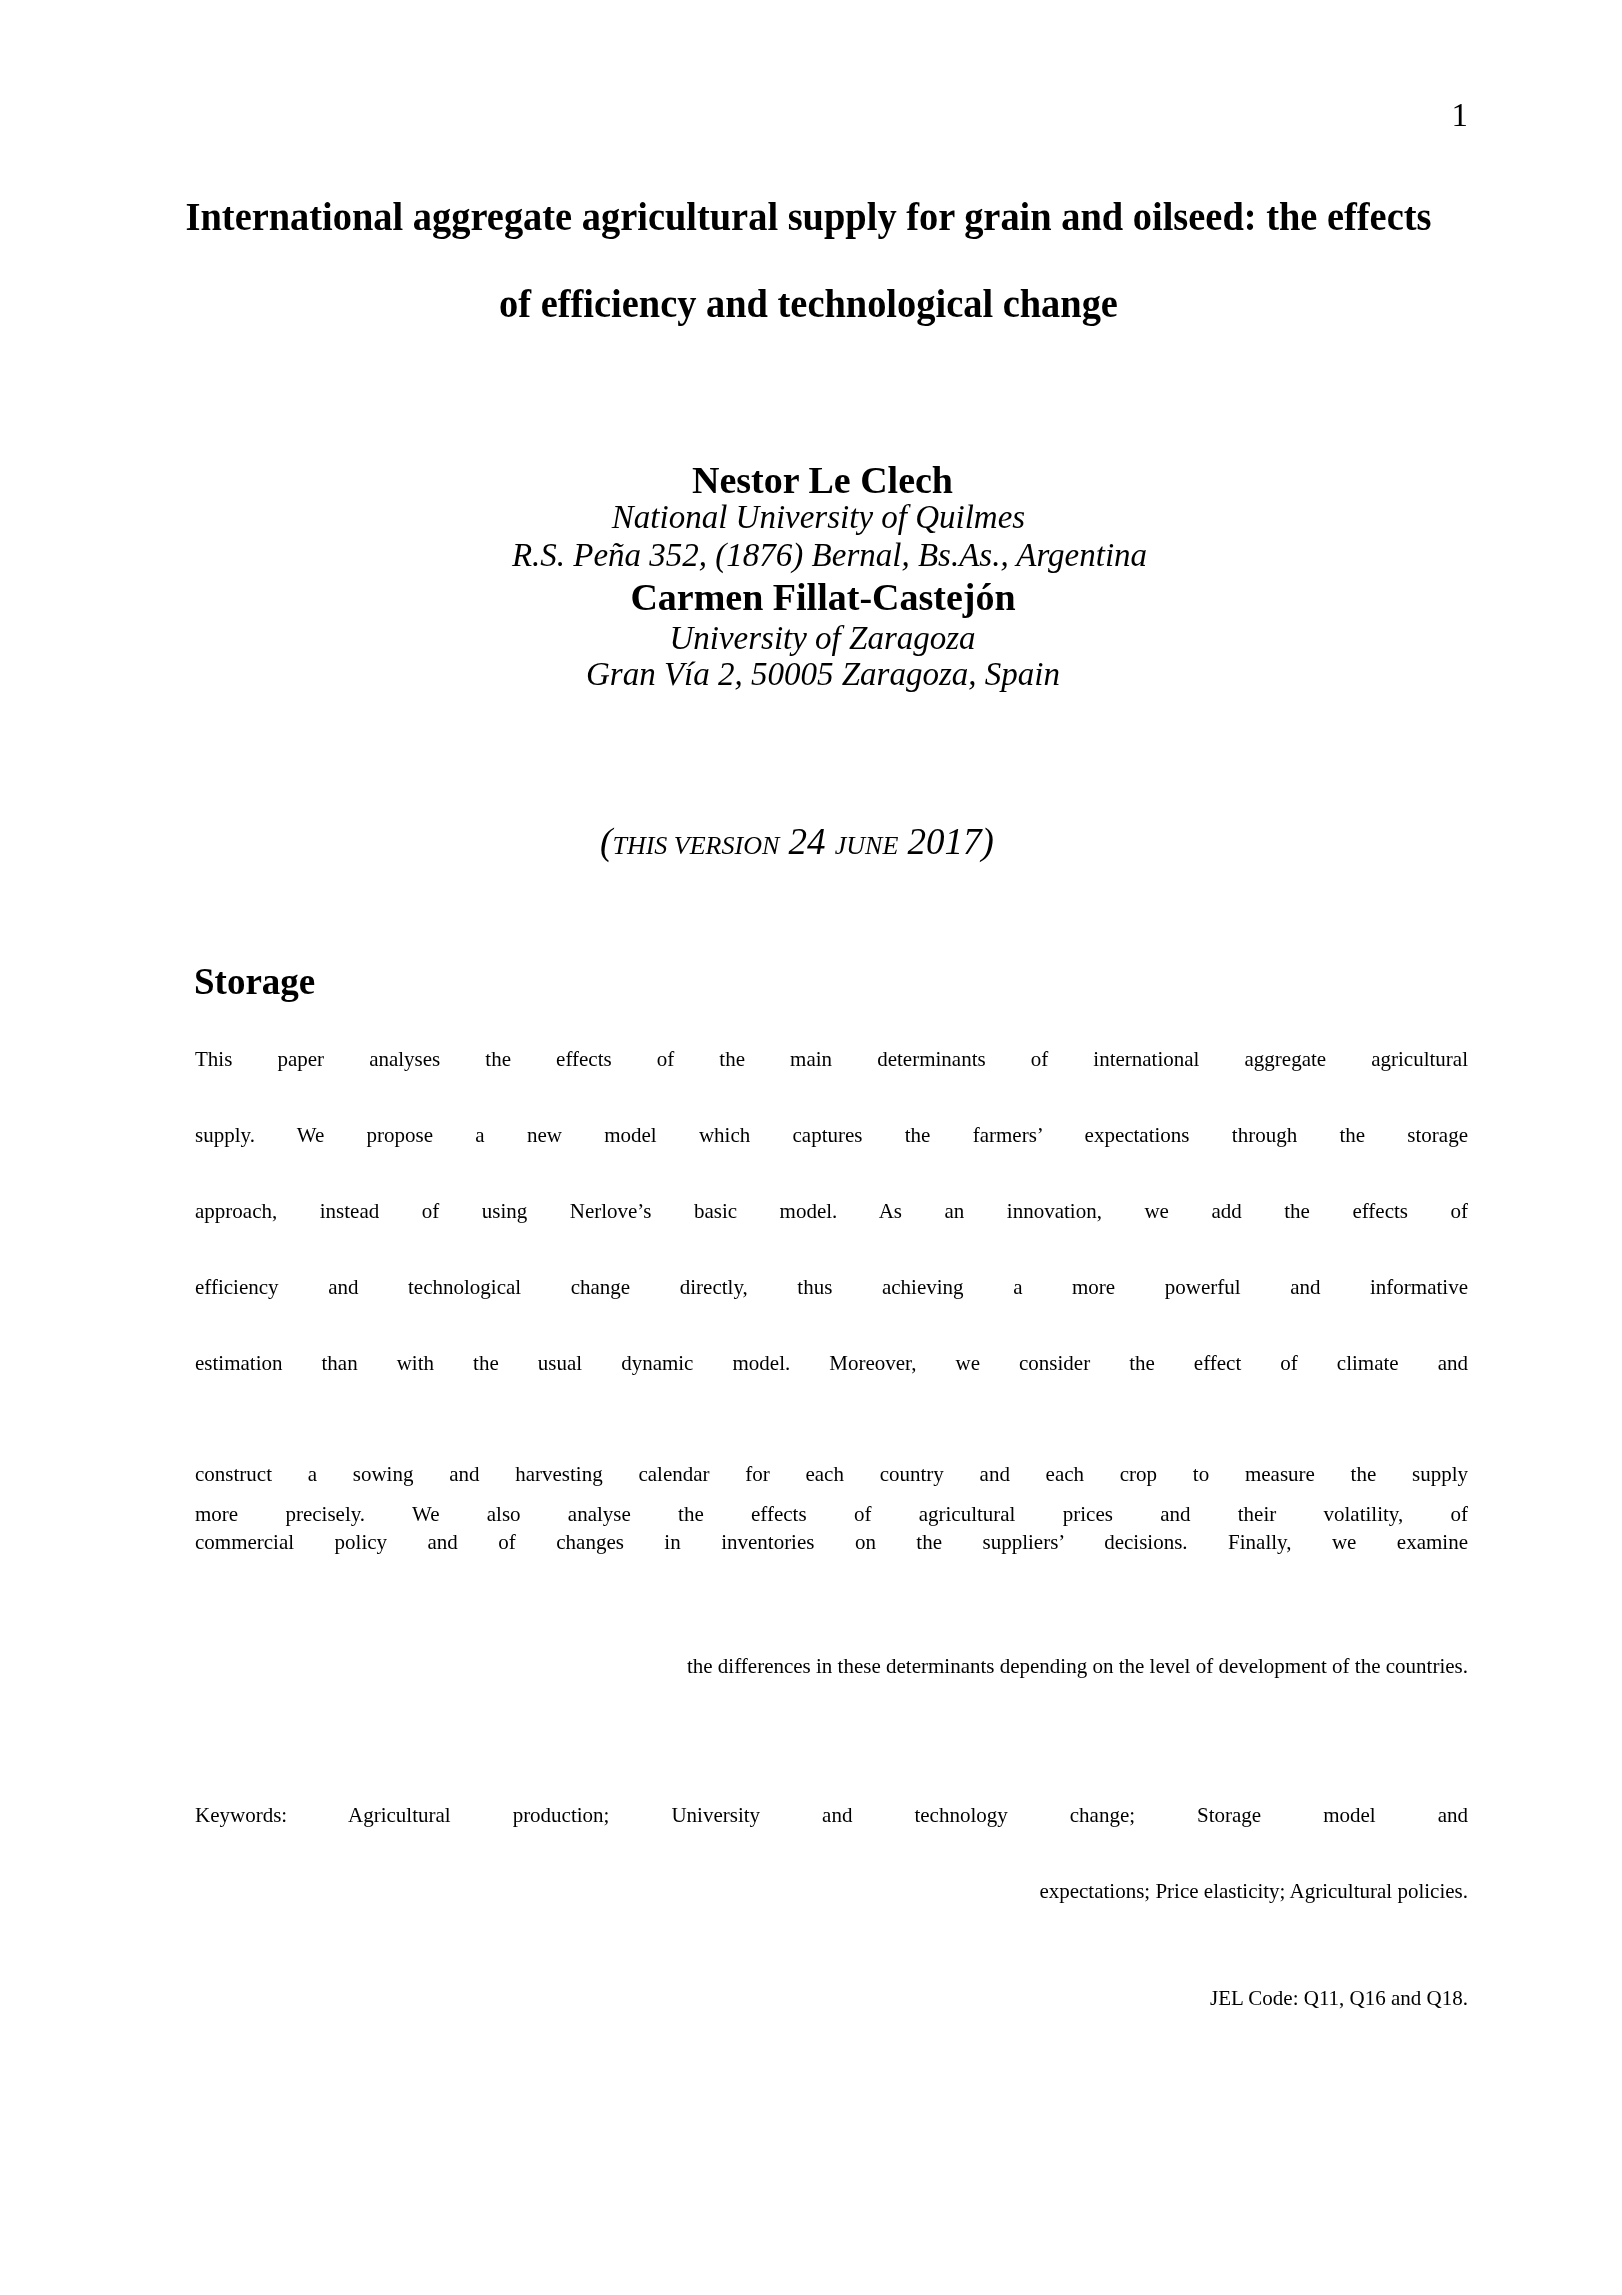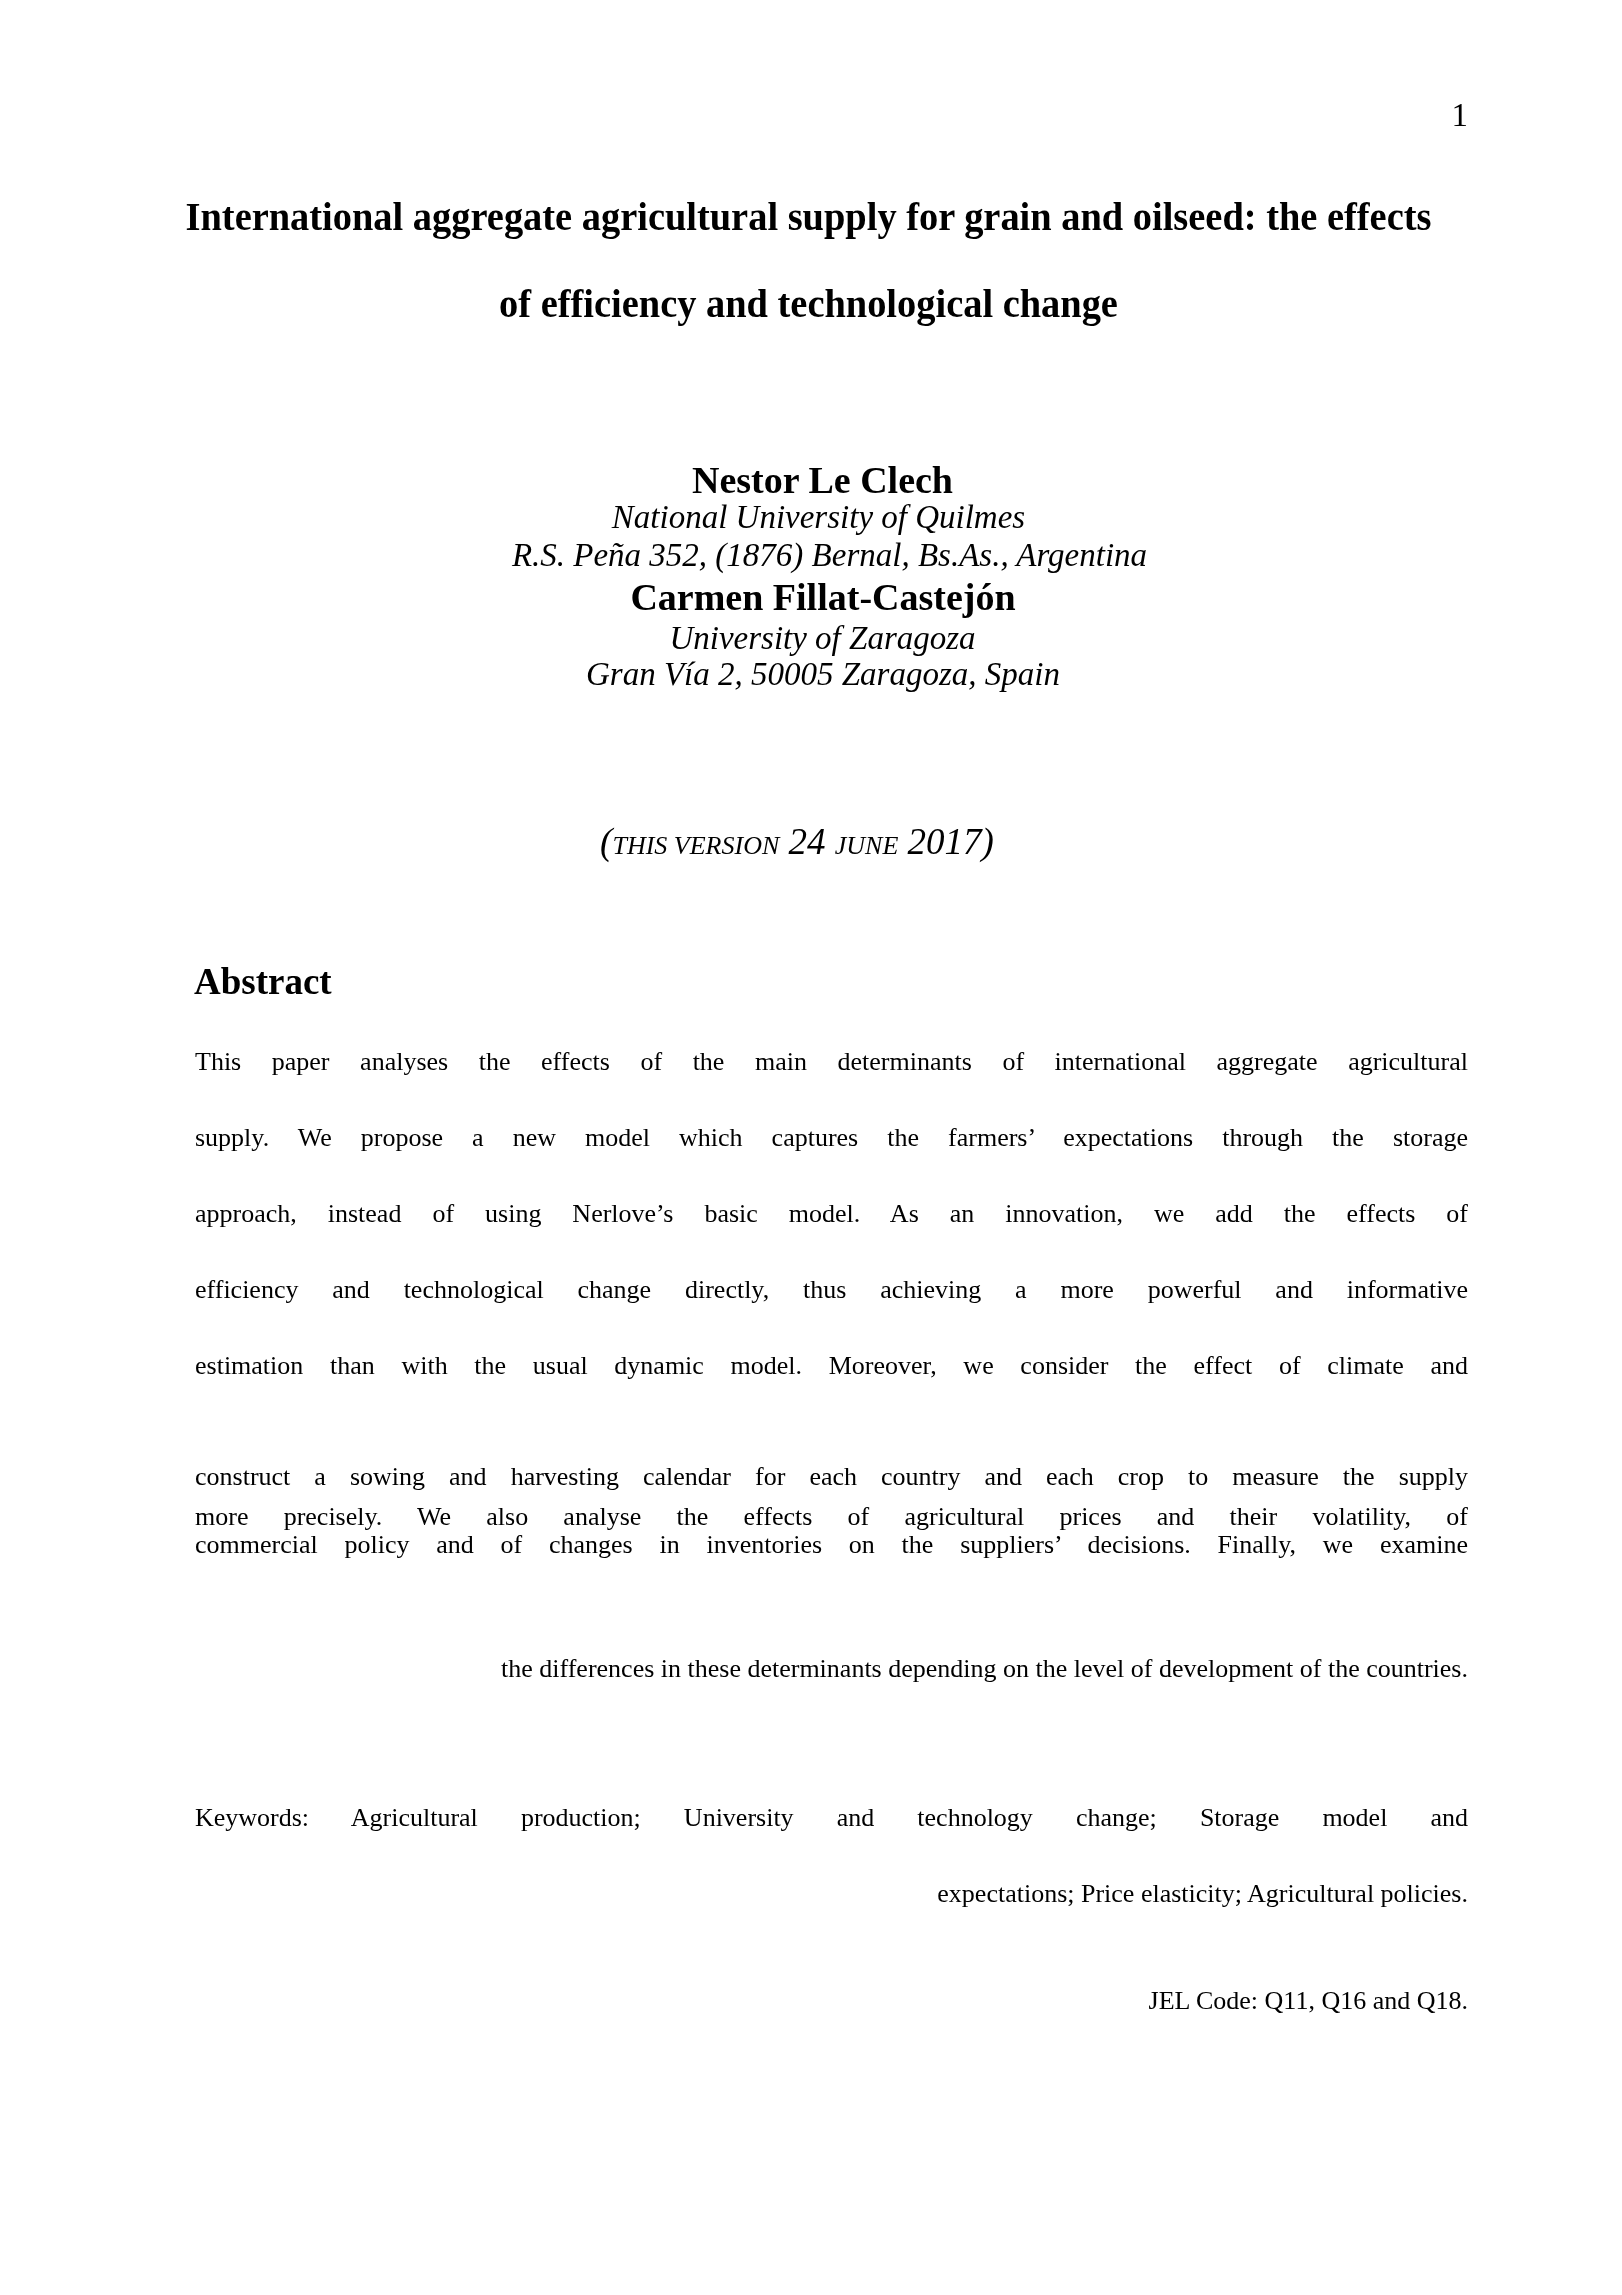--- a/index.html
+++ b/index.html
@@ -9,21 +9,21 @@
   .page-number { left: 1407px; width: 61px; top: 99px; font-size: 33px; text-align: right; }
   .title-line { left: 0; width: 1623px; text-align: center; font-size: 39px; font-weight: bold; transform: scaleX(0.985); }
   .t1 { top: 197px; left: -3.3px; }
   .t2 { top: 284px; left: -3.3px; }
   .center { left: 0; width: 1662px; text-align: center; }
   .author-name { font-size: 38px; font-weight: bold; }
   .affil { font-size: 33px; font-style: italic; }
   .version { font-size: 37px; font-style: italic; }
   .version .sc { font-size: 26px; }
   .abstract-heading { left: 194px; top: 963px; font-size: 37px; font-weight: bold; }
-  .body-line { left: 195px; width: 1273px; font-size: 26px; }
+  .body-line { left: 195px; width: 1273px; font-size: 21px; }
   .justify { text-align: justify; text-align-last: justify; }
   .left { text-align: right; }
 </style>
 </head>
 <body>
 
 <div class="abs page-number">1</div>
 
 <div>
   <div class="abs title-line t1">International aggregate agricultural supply for grain and oilseed: the effects</div>
@@ -34,21 +34,21 @@
   <div class="abs center author-name" style="top:461px; width:1645px;">Nestor Le Clech</div>
   <div class="abs center affil" style="top:501px; width:1637px;">National University of Quilmes</div>
   <div class="abs center affil" style="top:539px; width:1659px;">R.S. Peña 352, (1876) Bernal, Bs.As., Argentina</div>
   <div class="abs center author-name" style="top:578px; width:1646px;">Carmen Fillat-Castejón</div>
   <div class="abs center affil" style="top:622px; width:1645px;">University of Zaragoza</div>
   <div class="abs center affil" style="top:658px; width:1646px;">Gran Vía 2, 50005 Zaragoza, Spain</div>
 </div>
 
 <div class="abs center version" style="top:787px; width:1594px;margin-top:36px;"><span>(</span><span class="sc">THIS VERSION</span> <span>24</span> <span class="sc">JUNE</span> <span>2017</span><span>)</span></div>
 
-<div class="abs abstract-heading">Abstract</div>
+<div class="abs abstract-heading">Storage</div>
 
 <div>
   <div class="abs body-line justify" style="top:1049px;">This paper analyses the effects of the main determinants of international aggregate agricultural</div>
   <div class="abs body-line justify" style="top:1125px;">supply. We propose a new model which captures the farmers’ expectations through the storage</div>
   <div class="abs body-line justify" style="top:1201px;">approach, instead of using Nerlove’s basic model. As an innovation, we add the effects of</div>
   <div class="abs body-line justify" style="top:1277px;">efficiency and technological change directly, thus achieving a more powerful and informative</div>
   <div class="abs body-line justify" style="top:1353px;">estimation than with the usual dynamic model. Moreover, we consider the effect of climate and</div>
   <div class="abs body-line justify" style="top:1464px;">construct a sowing and harvesting calendar for each country and each crop to measure the supply</div>
   <div class="abs body-line justify" style="top:1504px;">more precisely. We also analyse the effects of agricultural prices and their volatility, of</div>
   <div class="abs body-line justify" style="top:1532px;">commercial policy and of changes in inventories on the suppliers’ decisions. Finally, we examine</div>

